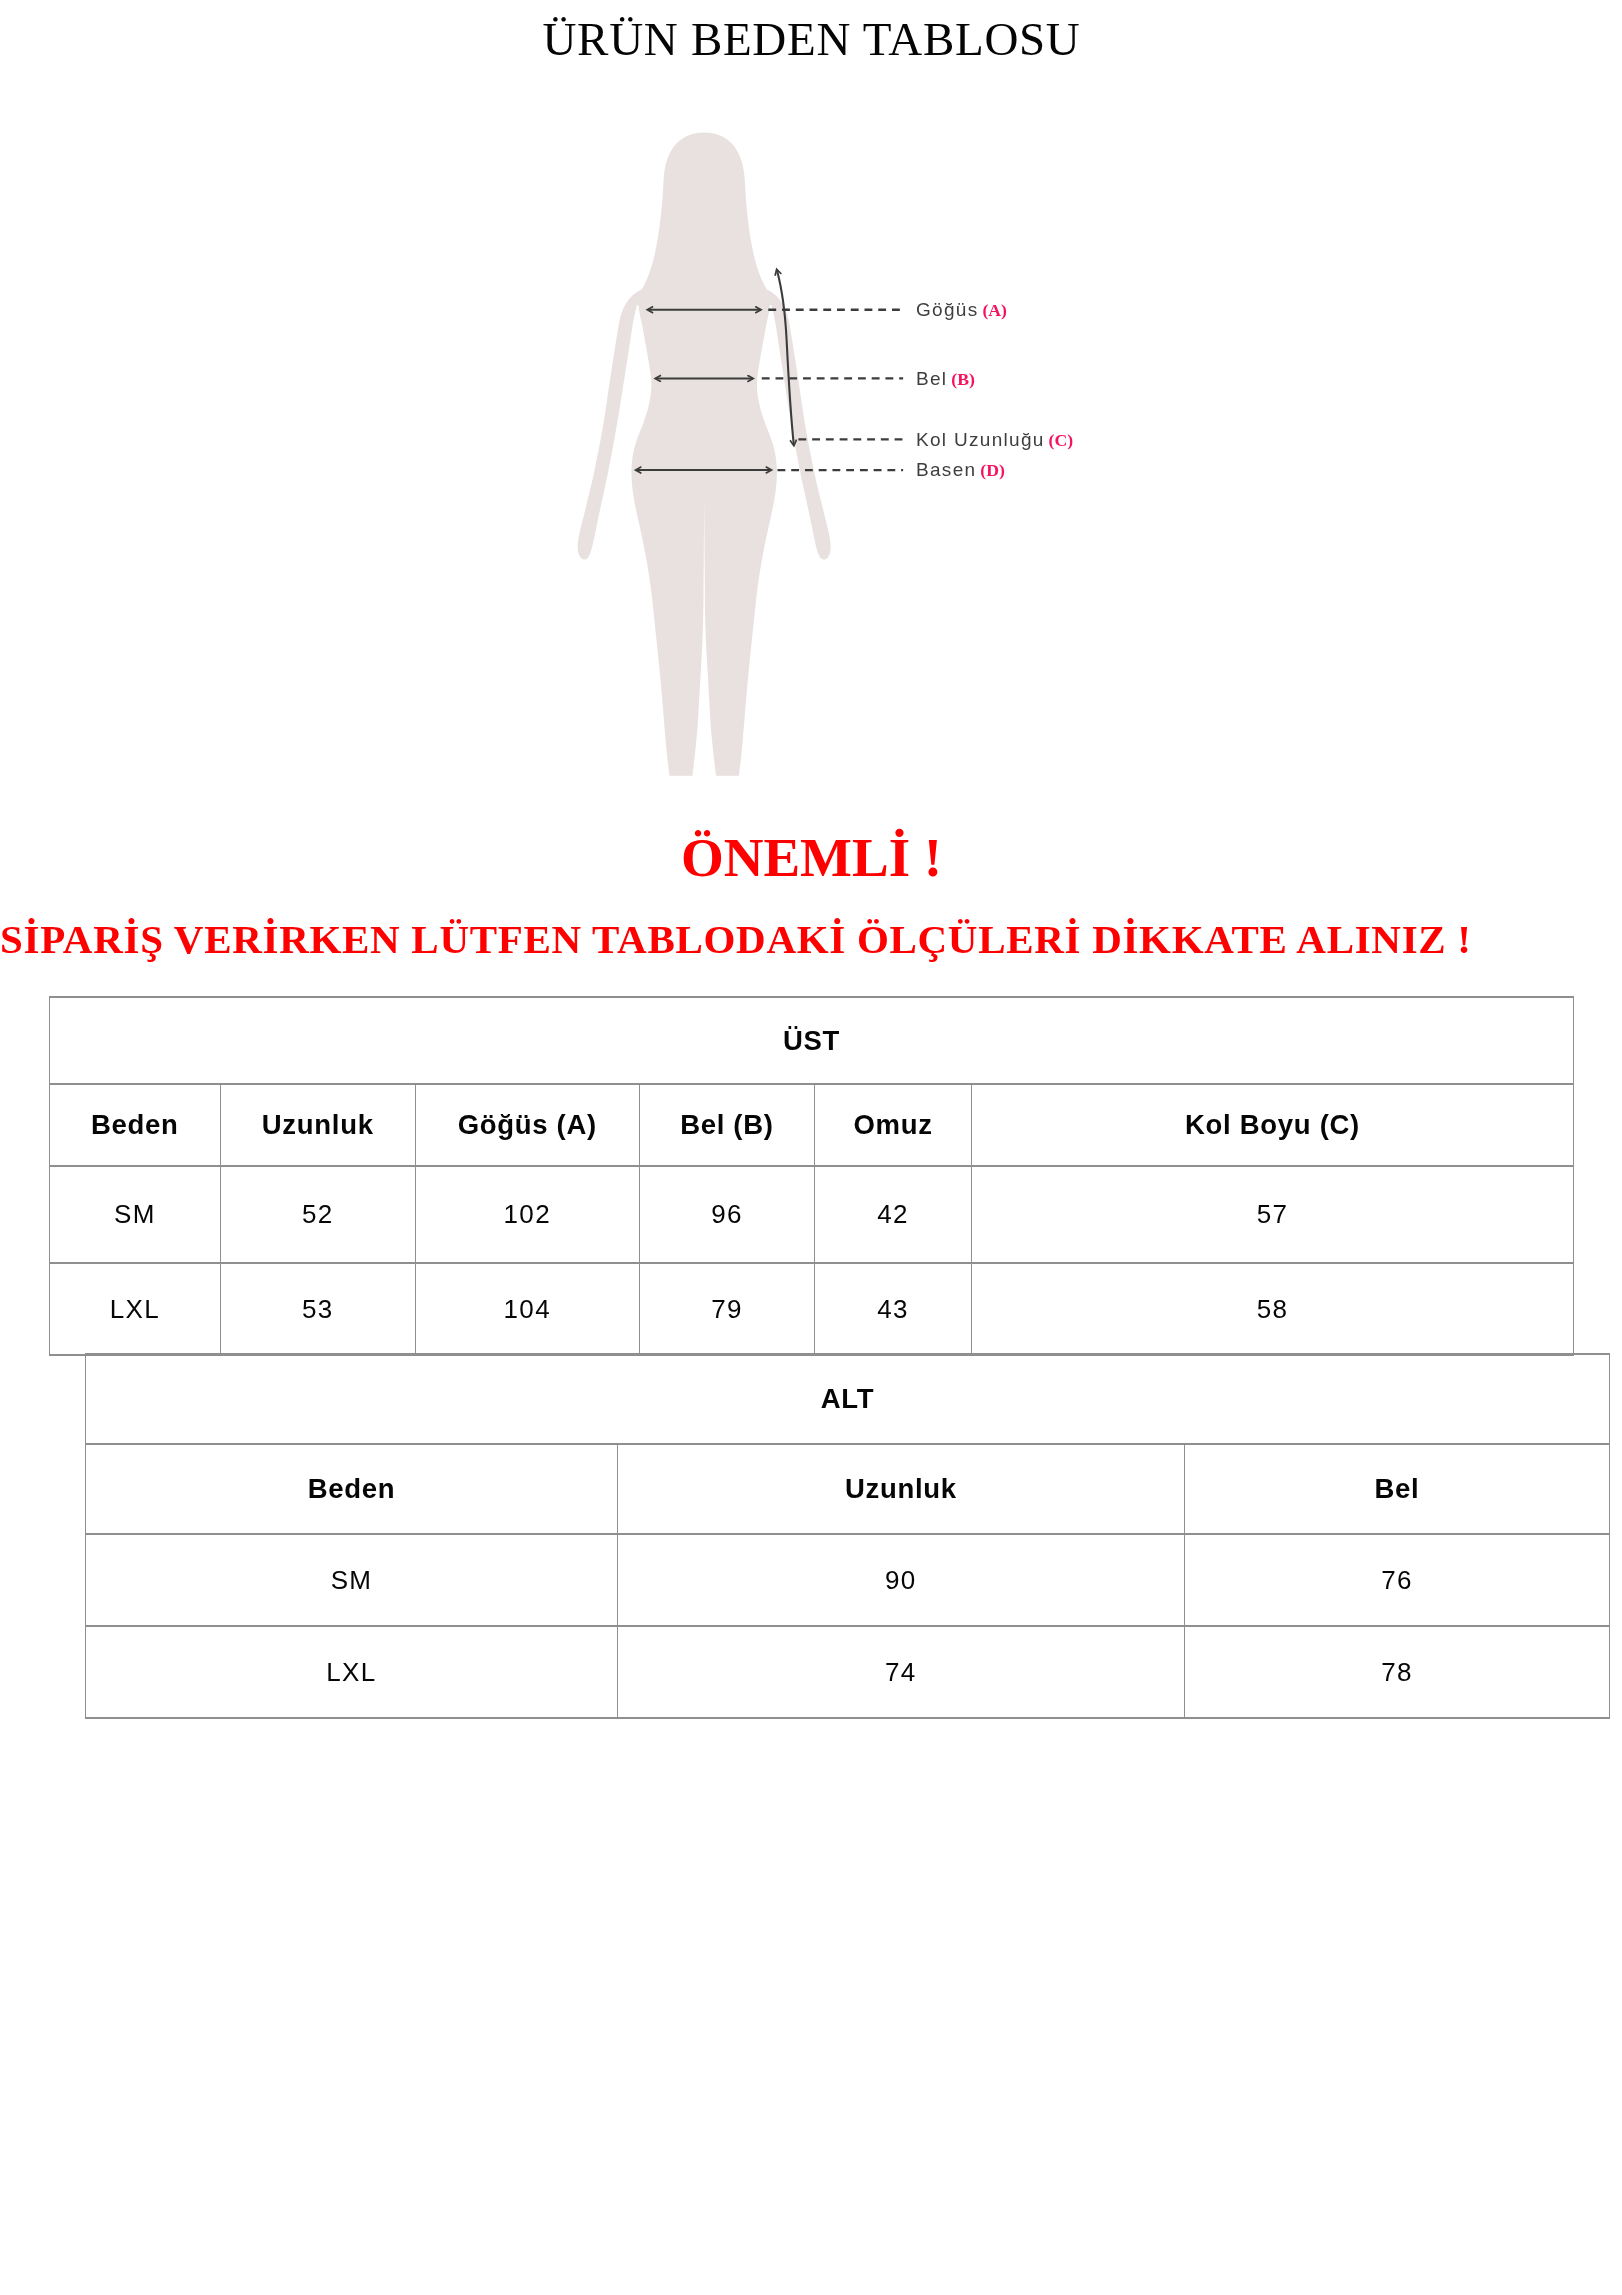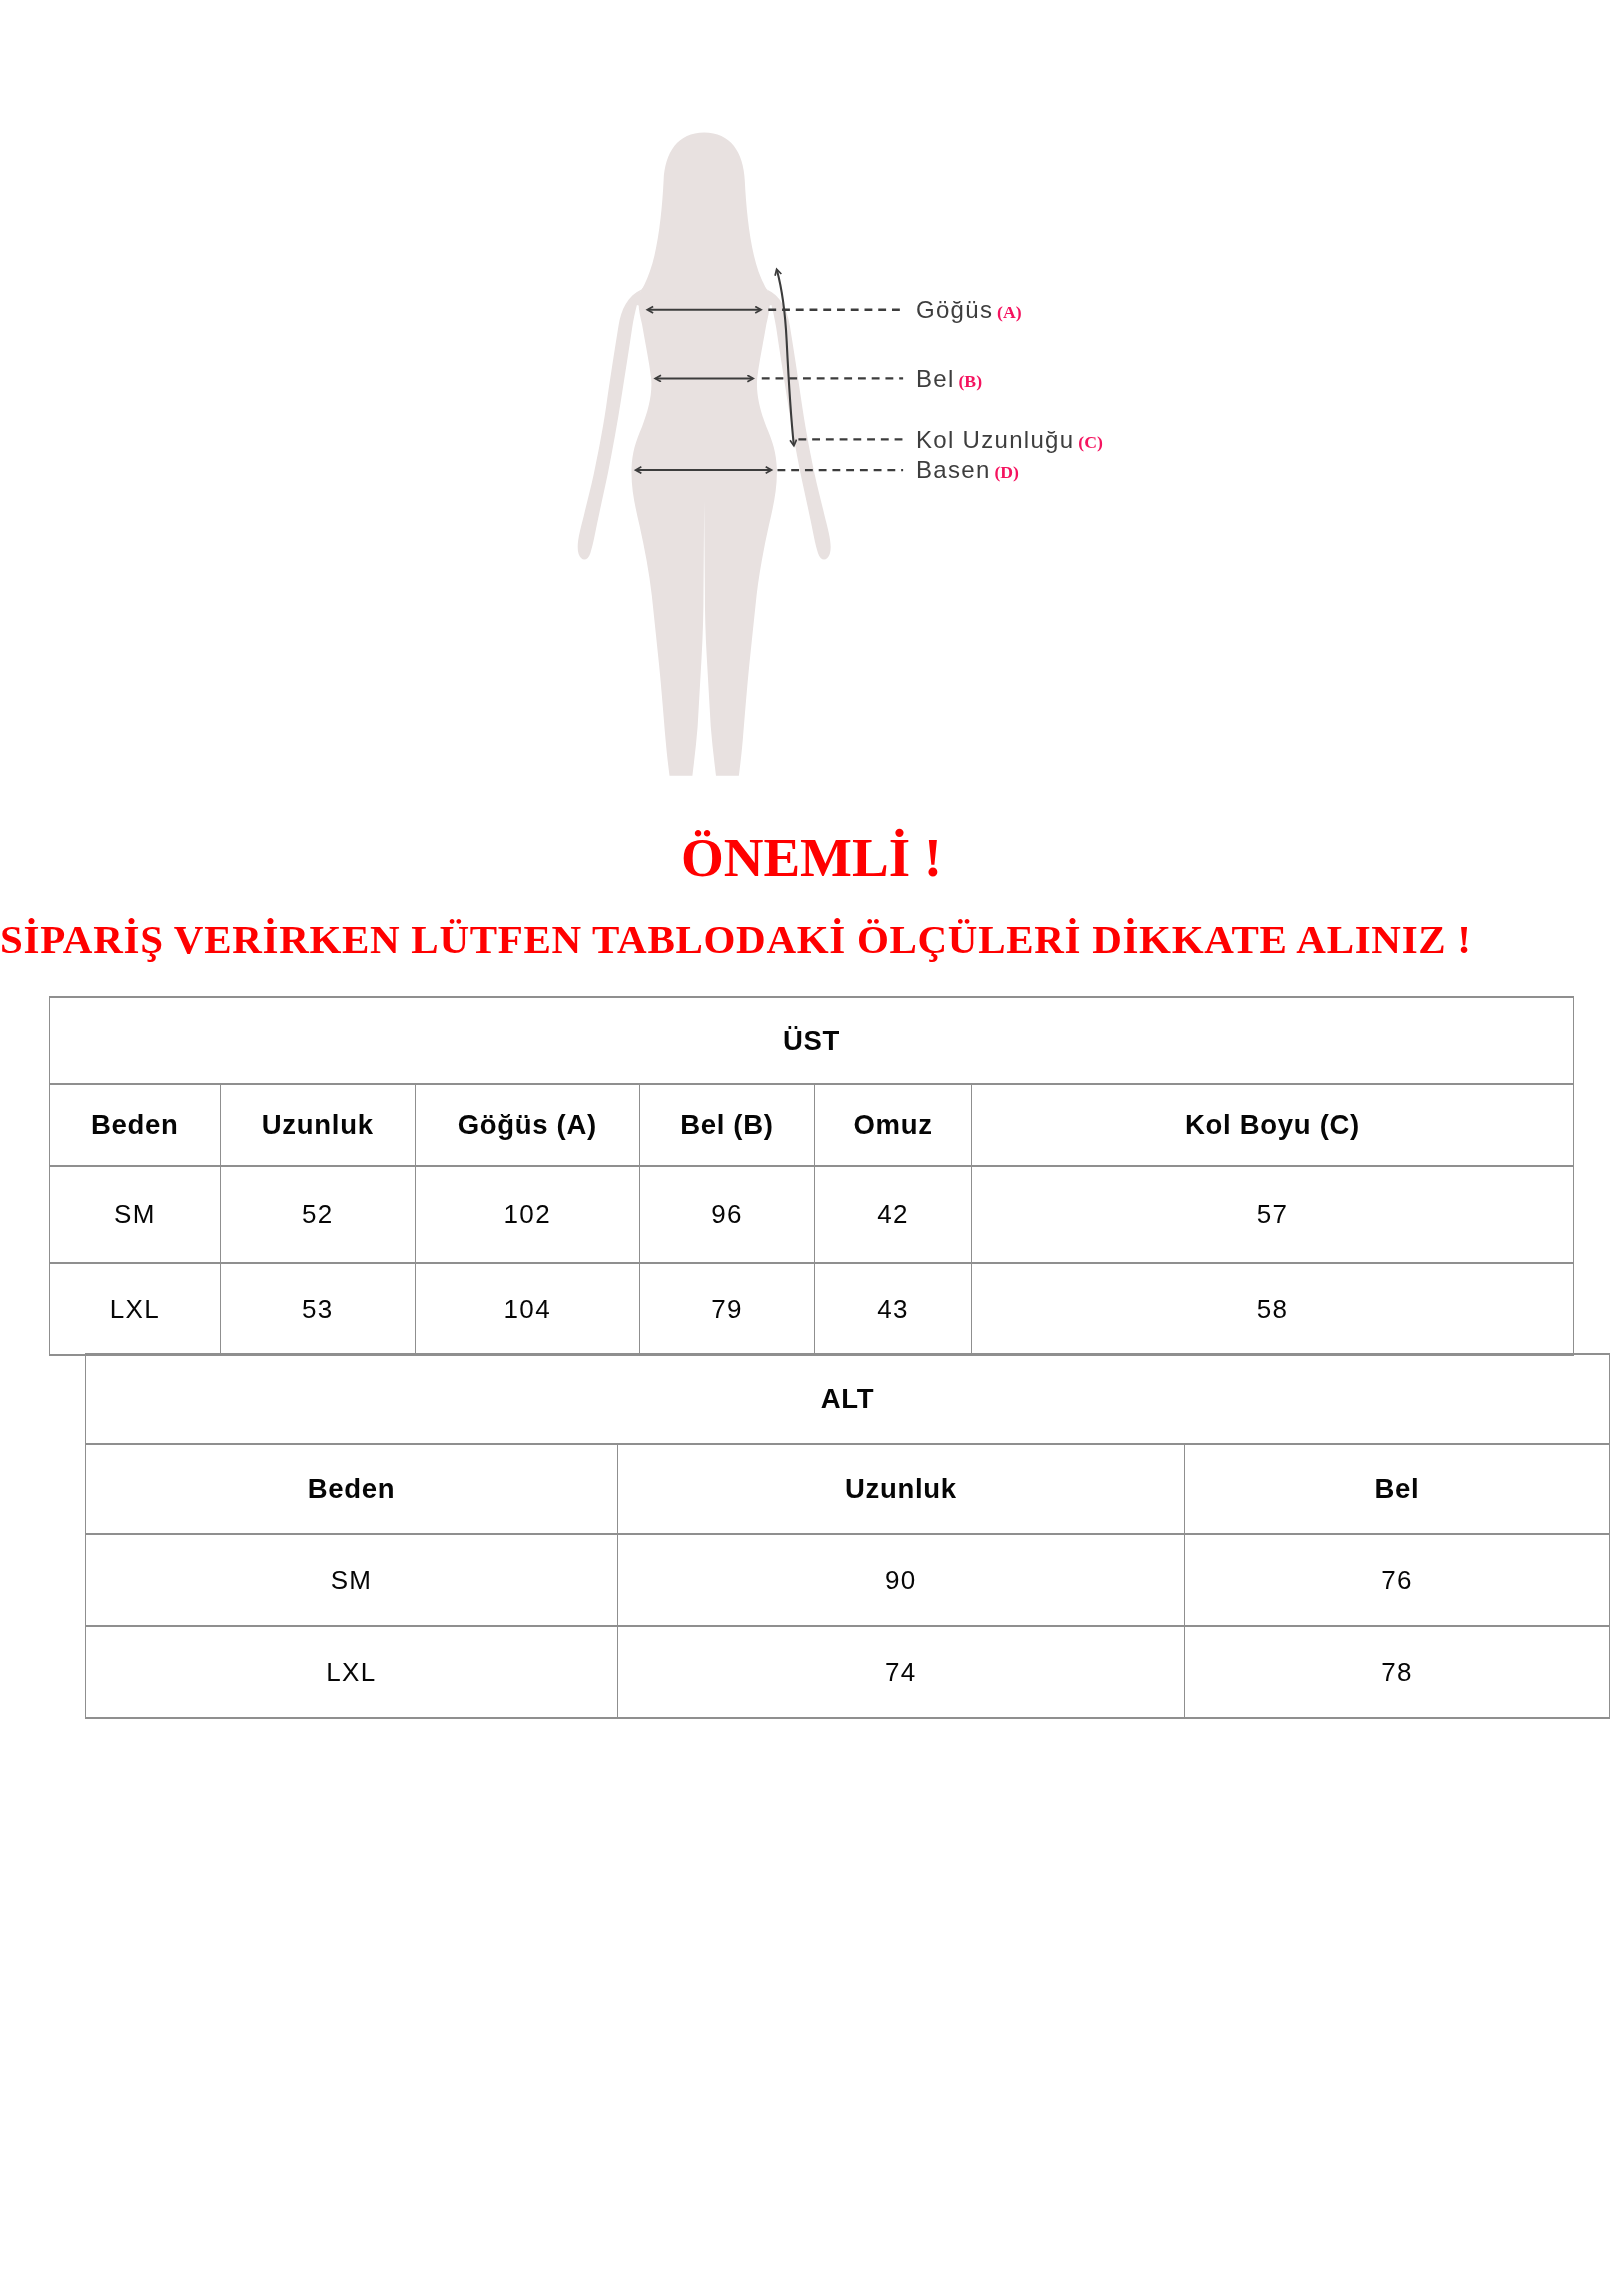--- a/index.html
+++ b/index.html
@@ -34,21 +34,21 @@
   }
   .figure-area svg { position:absolute; left:0; top:0; }
 
   .measure-label {
     position: absolute;
     left: 373px;
     white-space: nowrap;
     line-height: 23.6px;
   }
   .measure-label .txt {
-    font-size: 24px;
+    font-size: 19px;
     color: #3E3E3E;
     letter-spacing: 1.3px;
   }
   .measure-label .code {
     font-family: "Liberation Serif", serif;
     font-size: 17.7px;
     font-weight: bold;
     color: #F5135F;
     margin-left: 3.9px;
   }
@@ -117,20 +117,21 @@
   tr.r-alt  { height: 90px; }
   tr.r-ahdr { height: 90px; }
   tr.r-asm  { height: 92px; }
   tr.r-alxl { height: 92px; }
 </style>
 </head>
 <body>
 
 <div class="page">
 
+  <div class="page-title">ÜRÜN BEDEN TABLOSU</div>
 
   <div class="figure-area">
     <svg width="537" height="674" viewBox="0 0 820 1030">
       <defs>
         <marker id="arr" markerWidth="14" markerHeight="14" refX="10" refY="6" orient="auto-start-reverse" markerUnits="userSpaceOnUse">
           <path d="M2,1 L11,6 L2,11" fill="none" stroke="#3C3C3C" stroke-width="2.6"></path>
         </marker>
       </defs>
 
       <path fill="#E8E1E0" d="

